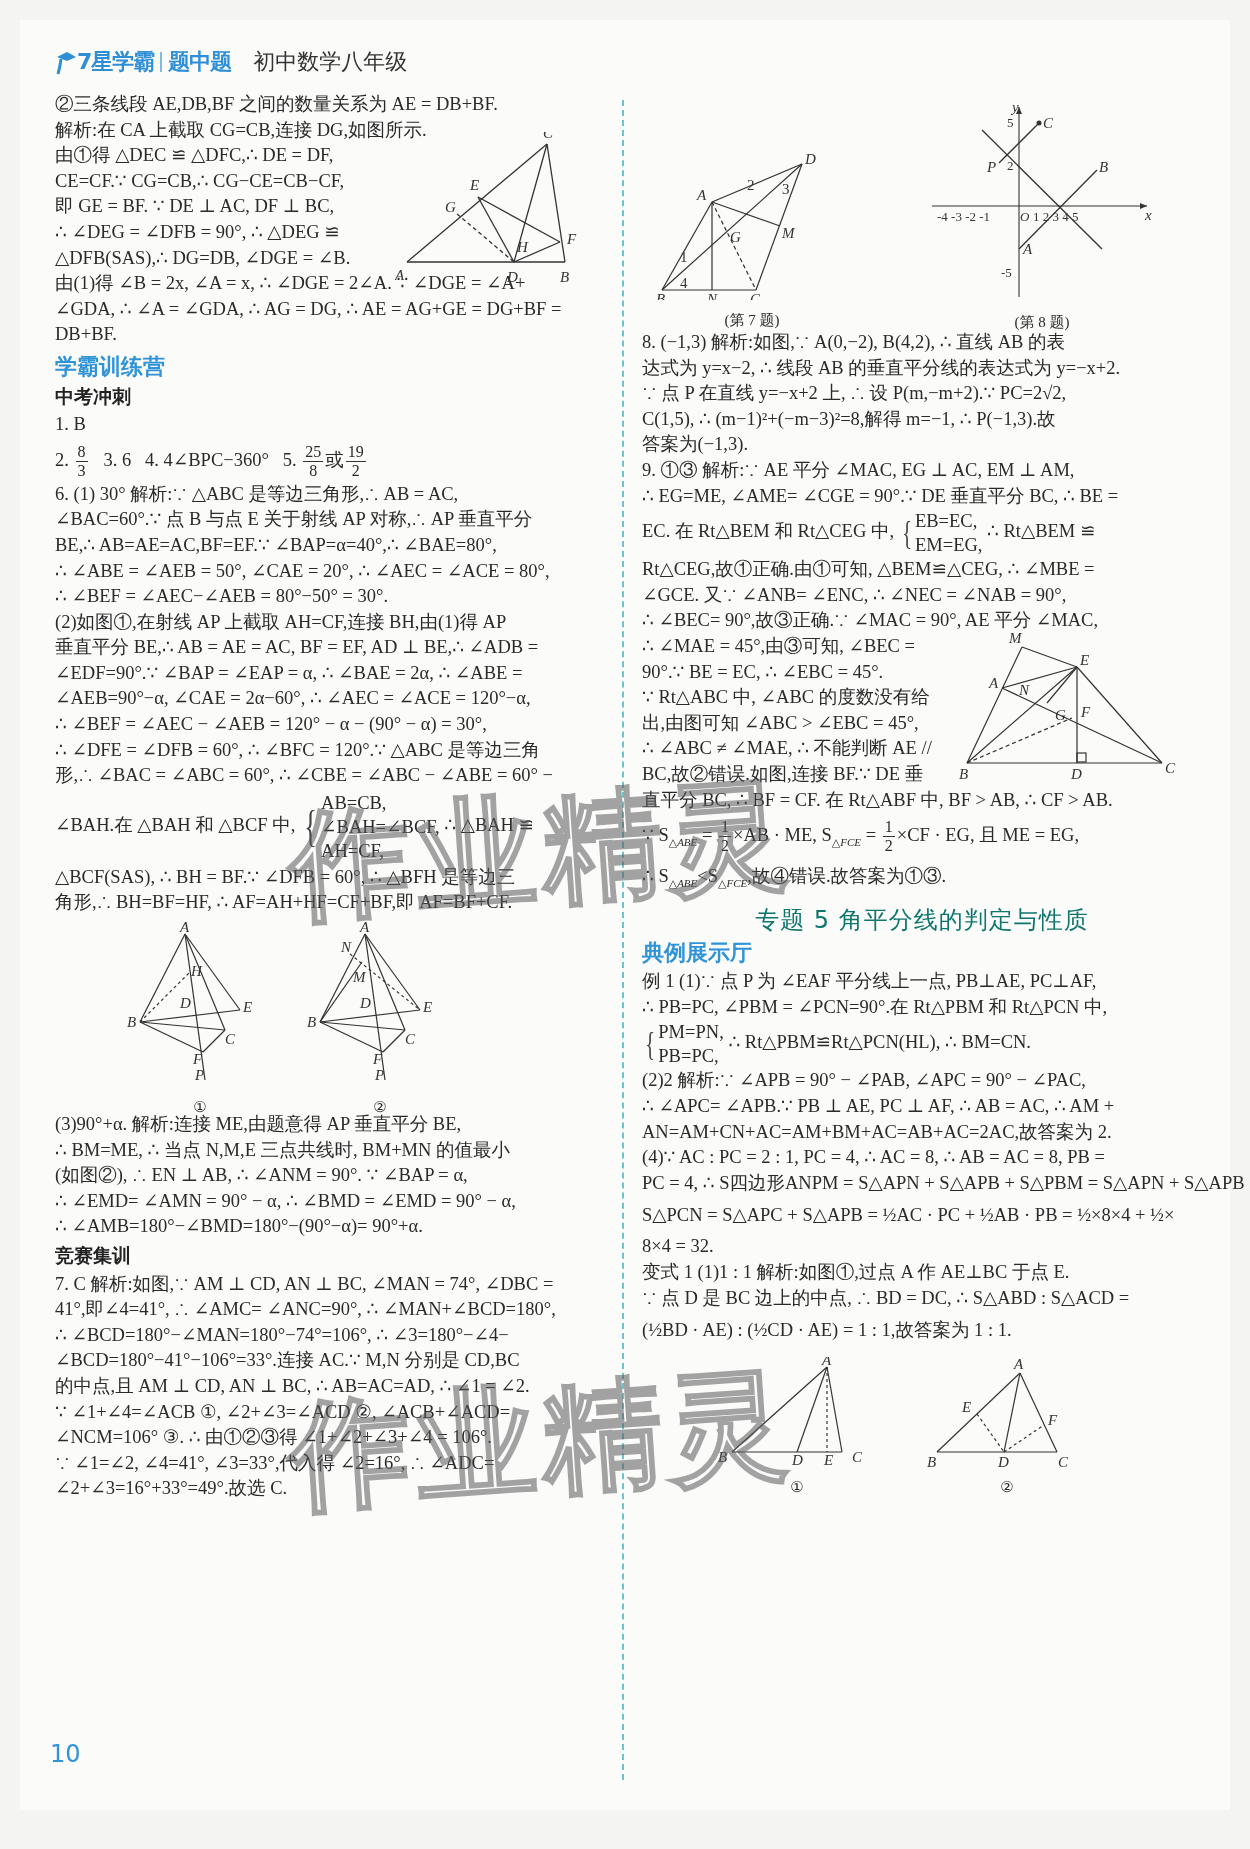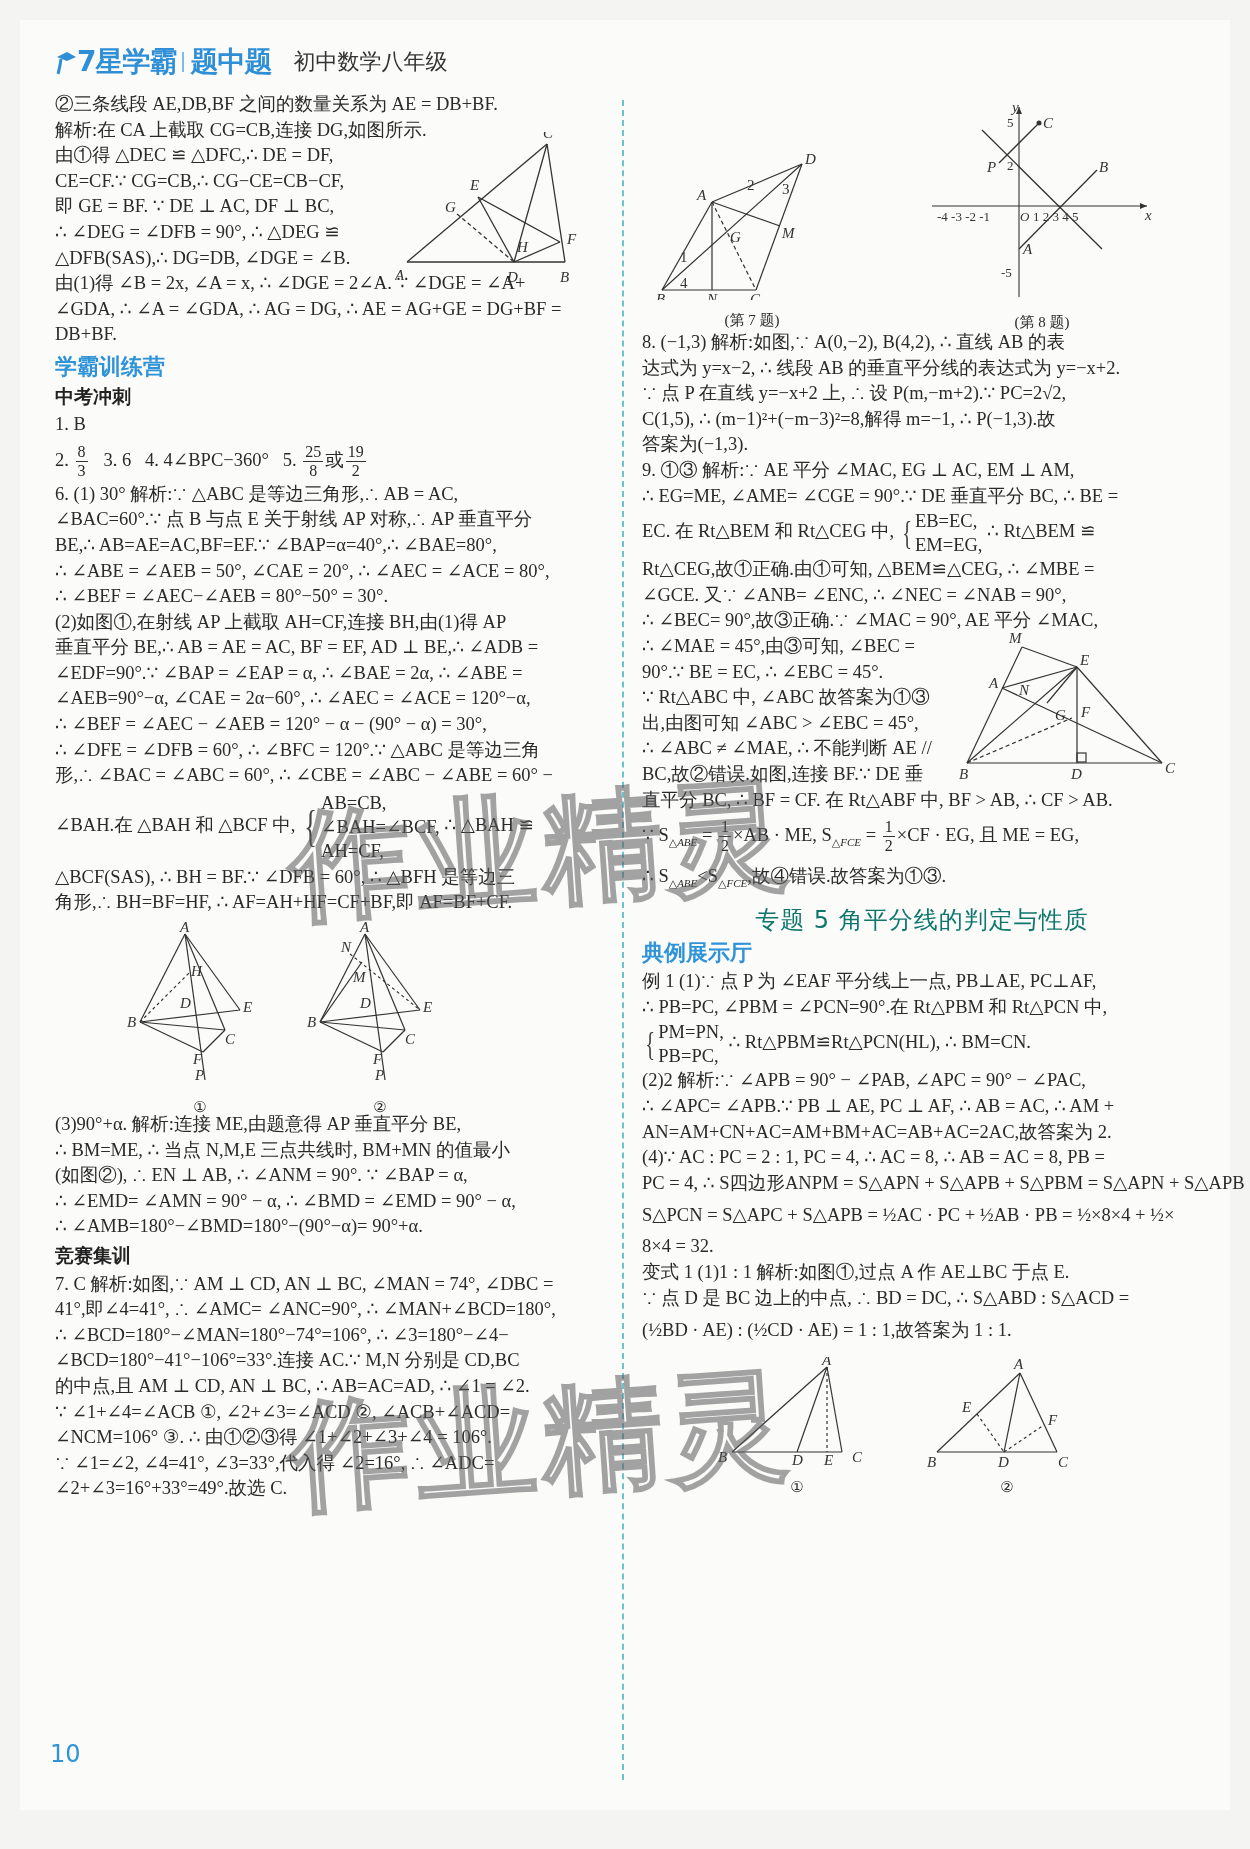--- a/index.html
+++ b/index.html
@@ -1,20 +1,20 @@
 <!DOCTYPE html>
 <html><head>
 <meta charset="utf-8">
 <style>
   * { box-sizing: border-box; margin: 0; padding: 0; }
   html, body { width: 1250px; height: 1849px; background: #f4f4f2; overflow: hidden; }
   body { font-family: "Liberation Serif", "DejaVu Serif", serif; color: #2a2a2a; position: relative; }
   .page { position: absolute; left: 20px; top: 20px; width: 1210px; height: 1790px; background: #fbfbfa; }
   .header { position: absolute; left: 55px; top: 42px; height: 40px; display: flex; align-items: center; }
-  .logo { display: flex; align-items: center; color: #2f8fd6; font-family: "DejaVu Sans", sans-serif; font-weight: bold; font-size: 28px; letter-spacing: -1px; }
+  .logo { display: flex; align-items: center; color: #2f8fd6; font-family: "DejaVu Sans", sans-serif; font-weight: bold; font-size: 22px; letter-spacing: -1px; }
   .logo .sep { display: inline-block; width: 2px; height: 20px; background: #7fbbe6; margin: 0 6px; }
   .header .subject { margin-left: 22px; font-family: "DejaVu Sans", sans-serif; font-size: 22px; color: #333; }
   .col { position: absolute; top: 92px; font-size: 18.5px; line-height: 25.6px; }
   .col.left { left: 55px; width: 552px; }
   .col.right { left: 642px; width: 560px; }
   .divider { position: absolute; left: 622px; top: 100px; height: 1680px; border-left: 2px dashed #6cc3cc; }
   p.line { white-space: nowrap; text-align: justify; }
   .sec-title { font-family: "DejaVu Sans", sans-serif; font-weight: bold; color: #2f93d8; font-size: 22px; margin: 6px 0 4px; }
   .sub-title { font-family: "DejaVu Sans", sans-serif; font-weight: bold; color: #222; font-size: 19px; margin: 3px 0; }
   .topic-title { font-family: "DejaVu Sans", sans-serif; color: #0f766e; font-size: 24px; text-align: center; margin: 12px 0 6px; letter-spacing: 1px; }
@@ -287,21 +287,21 @@
           </span>
         </span>
       <span>∴ Rt△BEM ≌</span>
     </p>
     <p class="line">Rt△CEG,故①正确.由①可知, △BEM≌△CEG, ∴ ∠MBE =</p>
     <p class="line">∠GCE. 又∵ ∠ANB= ∠ENC, ∴ ∠NEC = ∠NAB = 90°,</p>
     <p class="line">∴ ∠BEC= 90°,故③正确.∵ ∠MAC = 90°, AE 平分 ∠MAC,</p>
     <div style="width:300px;">
       <p class="line">∴ ∠MAE = 45°,由③可知, ∠BEC =</p>
       <p class="line">90°.∵ BE = EC, ∴ ∠EBC = 45°.</p>
-      <p class="line">∵ Rt△ABC 中, ∠ABC 故答案为①③</p>
+      <p class="line">∵ Rt△ABC 中, ∠ABC 的度数没有给</p>
       <p class="line">出,由图可知 ∠ABC &gt; ∠EBC = 45°,</p>
       <p class="line">∴ ∠ABC ≠ ∠MAE, ∴ 不能判断 AE //</p>
       <p class="line">BC,故②错误.如图,连接 BF.∵ DE 垂</p>
     </div>
     <svg style="position:absolute; left:305px; top:175px;" width="260" height="150" viewBox="0 0 260 150">
       <g stroke="#333" stroke-width="1.2" fill="none">
         <line x1="20" y1="130" x2="215" y2="130"></line>
         <line x1="20" y1="130" x2="75" y2="14"></line>
         <line x1="75" y1="14" x2="130" y2="34"></line>
         <line x1="130" y1="34" x2="215" y2="130"></line>

